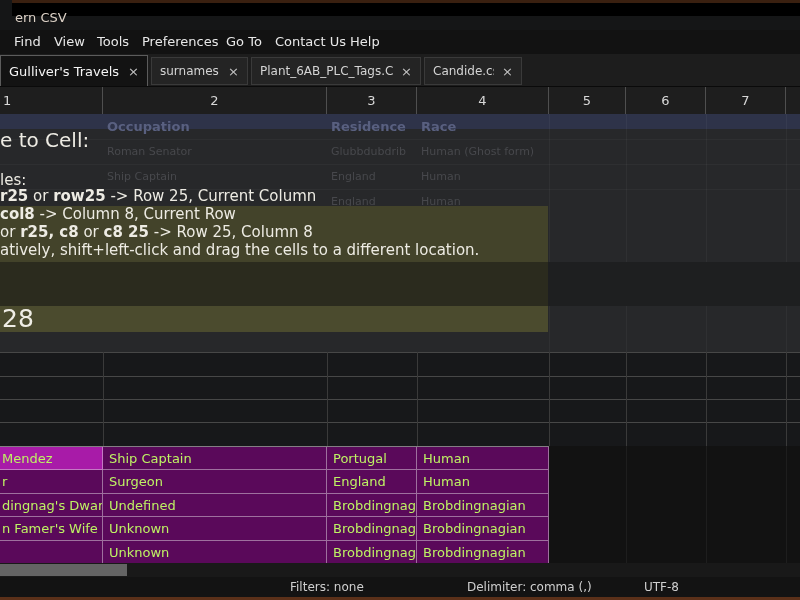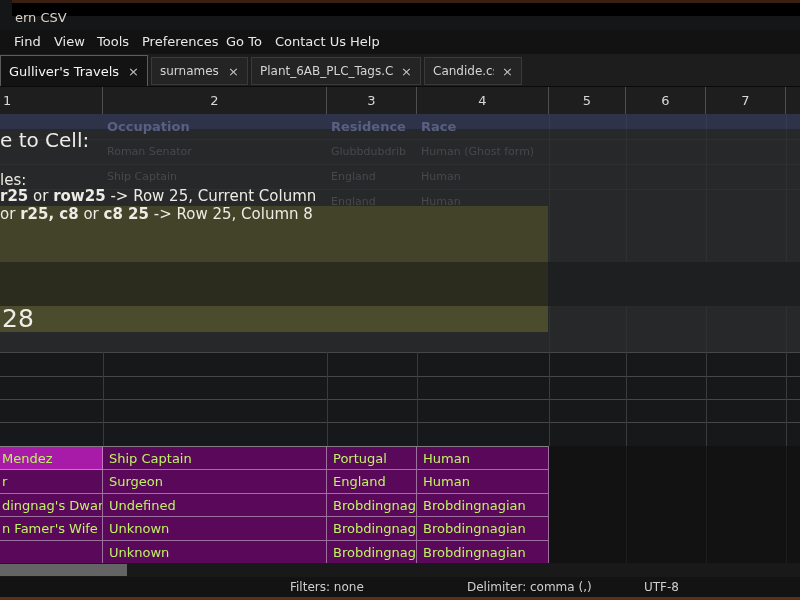--- a/index.html
+++ b/index.html
@@ -146,21 +146,23 @@
       <div class="faint-v" style="left: 706px;"></div>
       <div class="faint-v" style="left: 786px;"></div>
       <div id="olive-box"></div>
       <div id="dark-band"></div>
       <div id="dark-band-olive"></div>
       <div id="goto-input-band"></div>
       <div id="dlg-title">e to Cell:</div>
       <div id="dlg-examples">les:</div>
       <div id="dlg-lines">
         <div class="dlg-line"><span style="font-weight: 700;">r25</span><span> or </span><span style="font-weight: 700;">row25</span><span> -&gt; Row 25, Current Column</span></div>
+        <div class="dlg-line"><span style="font-weight: 700;">col8</span><span> -&gt; Column 8, Current Row</span></div>
         <div class="dlg-line"><span>or </span><span style="font-weight: 700;">r25, c8</span><span> or </span><span style="font-weight: 700;">c8 25</span><span> -&gt; Row 25, Column 8</span></div>
+        <div class="dlg-line"><span>atively, shift+left-click and drag the cells to a different location.</span></div>
       </div>
       <div id="goto-input-value">28</div>
     </div>
 
   <div id="empty-grid" class="abs">
       <div class="grid-h" style="top: 0px;"></div>
       <div class="grid-h" style="top: 24px;"></div>
       <div class="grid-h" style="top: 47px;"></div>
       <div class="grid-h" style="top: 70px;"></div>
       <div class="grid-v" style="left: 103px;"></div>

